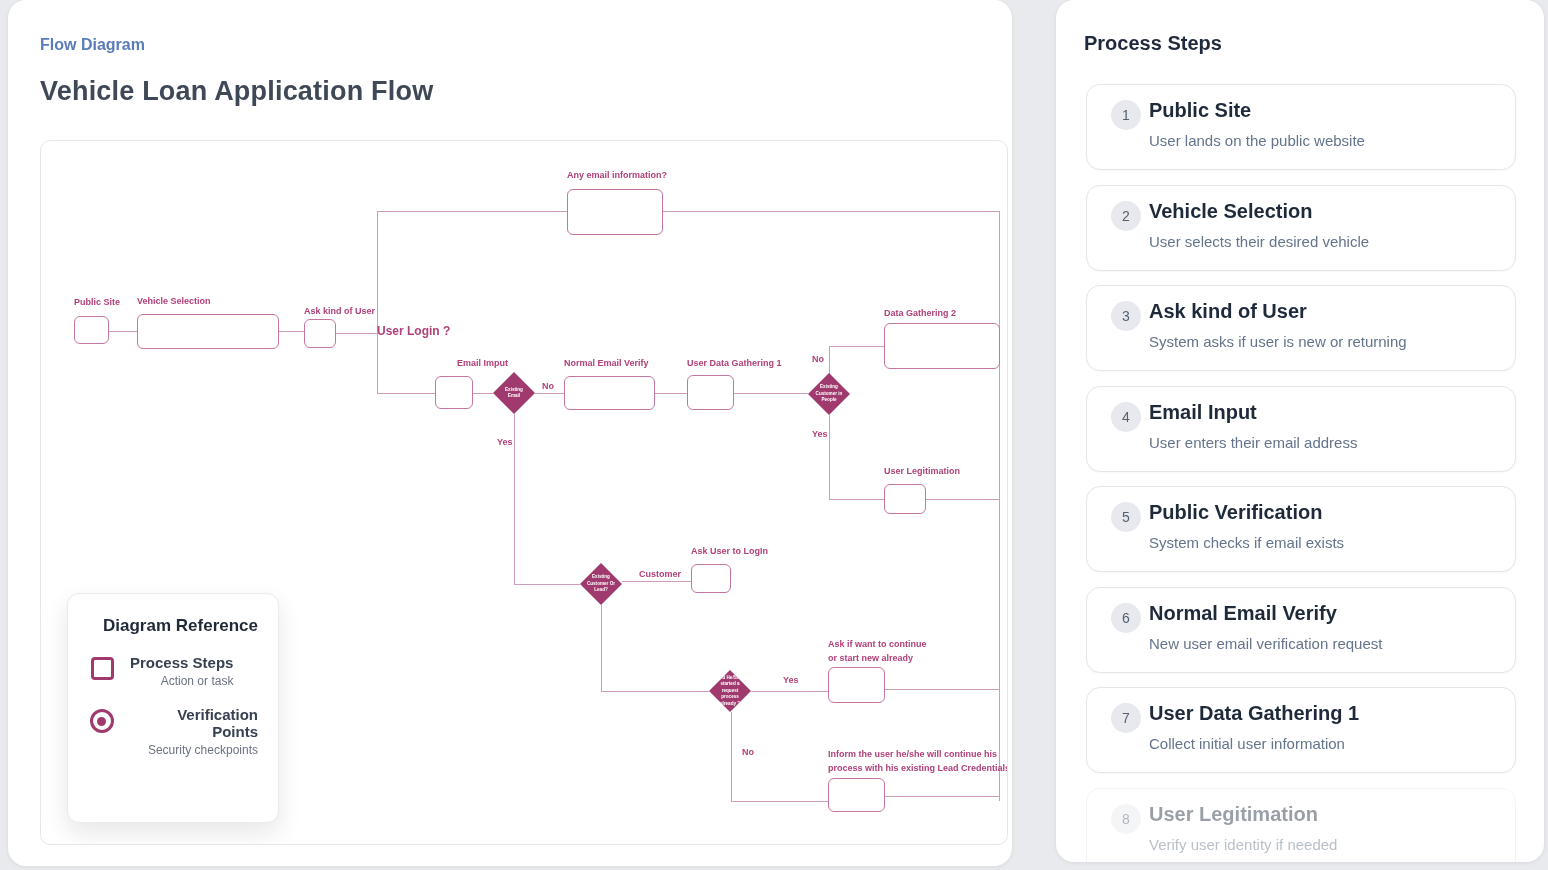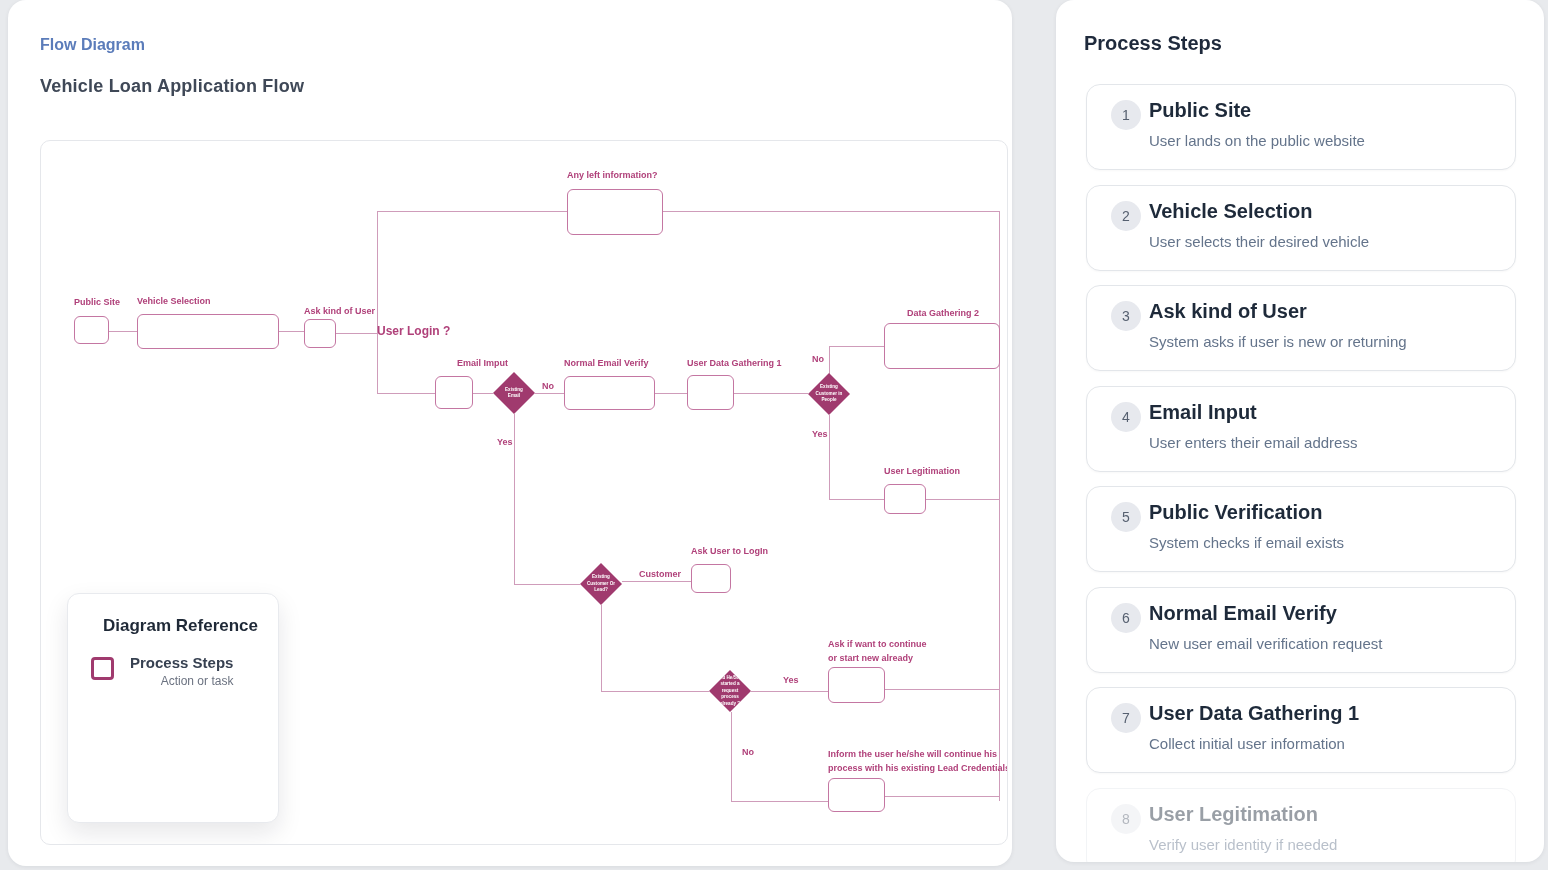--- a/index.html
+++ b/index.html
@@ -4,21 +4,21 @@
 <style>
   * { margin:0; padding:0; box-sizing:border-box; }
   html,body { width:1548px; height:870px; overflow:hidden; }
   body { font-family:"Liberation Sans", sans-serif; background:#e8eaed; position:relative; }
 
   .panel { position:absolute; background:#fff; border-radius:18px; box-shadow:0 1px 4px rgba(15,23,42,.07); }
   #left-panel { left:8px; top:0; width:1004px; height:866px; }
   #right-panel { left:1056px; top:0; width:488px; height:862px; overflow:hidden; }
 
   .eyebrow { position:absolute; left:32px; top:36px; font-size:16px; font-weight:bold; color:#5b7cba; }
-  .h1 { position:absolute; left:32px; top:76px; font-size:18px; font-weight:bold; color:#3f4857; letter-spacing:.2px; }
+  .h1 { position:absolute; left:32px; top:76px; font-size:27px; font-weight:bold; color:#3f4857; letter-spacing:.2px; }
 
   #diagram { position:absolute; left:32px; top:140px; width:968px; height:705px; border:1px solid #e5e7eb; border-radius:10px; background:#fff; overflow:hidden; }
 
   
   .fnode { position:absolute; border:1px solid #c476a2; border-radius:6px; background:#fff; }
   .flabel { position:absolute; font-size:9px; font-weight:bold; color:#b0417a; white-space:nowrap; }
   .elabel { position:absolute; font-size:9px; font-weight:bold; color:#b0417a; white-space:nowrap; }
   .ln { position:absolute; background:#cf9cba; }
   .lnh { height:1px; } .lnv { width:1px; }
   .diamond { position:absolute; width:42px; height:42px; background:#a03a6e;
@@ -89,33 +89,33 @@
 
     <div class="flabel" style="left:33px;top:156px">Public Site</div>
     <div class="fnode" style="left:33px;top:175px;width:35px;height:28px"></div>
 
     <div class="flabel" style="left:96px;top:155px">Vehicle Selection</div>
     <div class="fnode" style="left:96px;top:173px;width:142px;height:35px"></div>
 
     <div class="flabel" style="left:263px;top:165px">Ask kind of User</div>
     <div class="fnode" style="left:263px;top:178px;width:32px;height:29px"></div>
 
-    <div class="flabel" style="left:526px;top:29px">Any left information?</div>
+    <div class="flabel" style="left:526px;top:29px">Any email information?</div>
     <div class="fnode" style="left:526px;top:48px;width:96px;height:46px"></div>
 
     <div class="flabel" style="left:416px;top:217px">Email Imput</div>
     <div class="fnode" style="left:394px;top:235px;width:38px;height:33px"></div>
 
     <div class="flabel" style="left:523px;top:217px">Normal Email Verify</div>
     <div class="fnode" style="left:523px;top:235px;width:91px;height:34px"></div>
 
     <div class="flabel" style="left:646px;top:217px">User Data Gathering 1</div>
     <div class="fnode" style="left:646px;top:234px;width:47px;height:35px"></div>
 
-    <div class="flabel" style="left:866px;top:167px">Data Gathering 2</div>
+    <div class="flabel" style="left:843px;top:167px">Data Gathering 2</div>
     <div class="fnode" style="left:843px;top:182px;width:116px;height:46px"></div>
 
     <div class="flabel" style="left:843px;top:325px">User Legitimation</div>
     <div class="fnode" style="left:843px;top:343px;width:42px;height:30px"></div>
 
     <div class="flabel" style="left:650px;top:405px">Ask User to LogIn</div>
     <div class="fnode" style="left:650px;top:423px;width:40px;height:29px"></div>
 
     <div class="flabel" style="left:787px;top:498px">Ask if want to continue</div>
     <div class="flabel" style="left:787px;top:512px">or start new already</div>
@@ -151,20 +151,31 @@
       <h3>Diagram Reference</h3>
       <div class="leg-item">
         <div class="leg-ico">
             <div class="ico-square"></div>
           </div>
         <div>
           <div class="leg-title">Process Steps</div>
           <div class="leg-sub">Action or task</div>
         </div>
       </div>
+      <div class="leg-item">
+        <div class="leg-ico">
+            <div class="ico-verify">
+              <i></i>
+            </div>
+          </div>
+        <div>
+          <div class="leg-title">Verification Points</div>
+          <div class="leg-sub">Security checkpoints</div>
+        </div>
+      </div>
     </div>
   </div>
 </div>
 
 <div class="panel" id="right-panel">
   <div id="steps-title">Process Steps</div>
 
   <div class="step-card" style="top:84px">
     <div class="step-num">1</div>
     <div class="step-title">Public Site</div>

